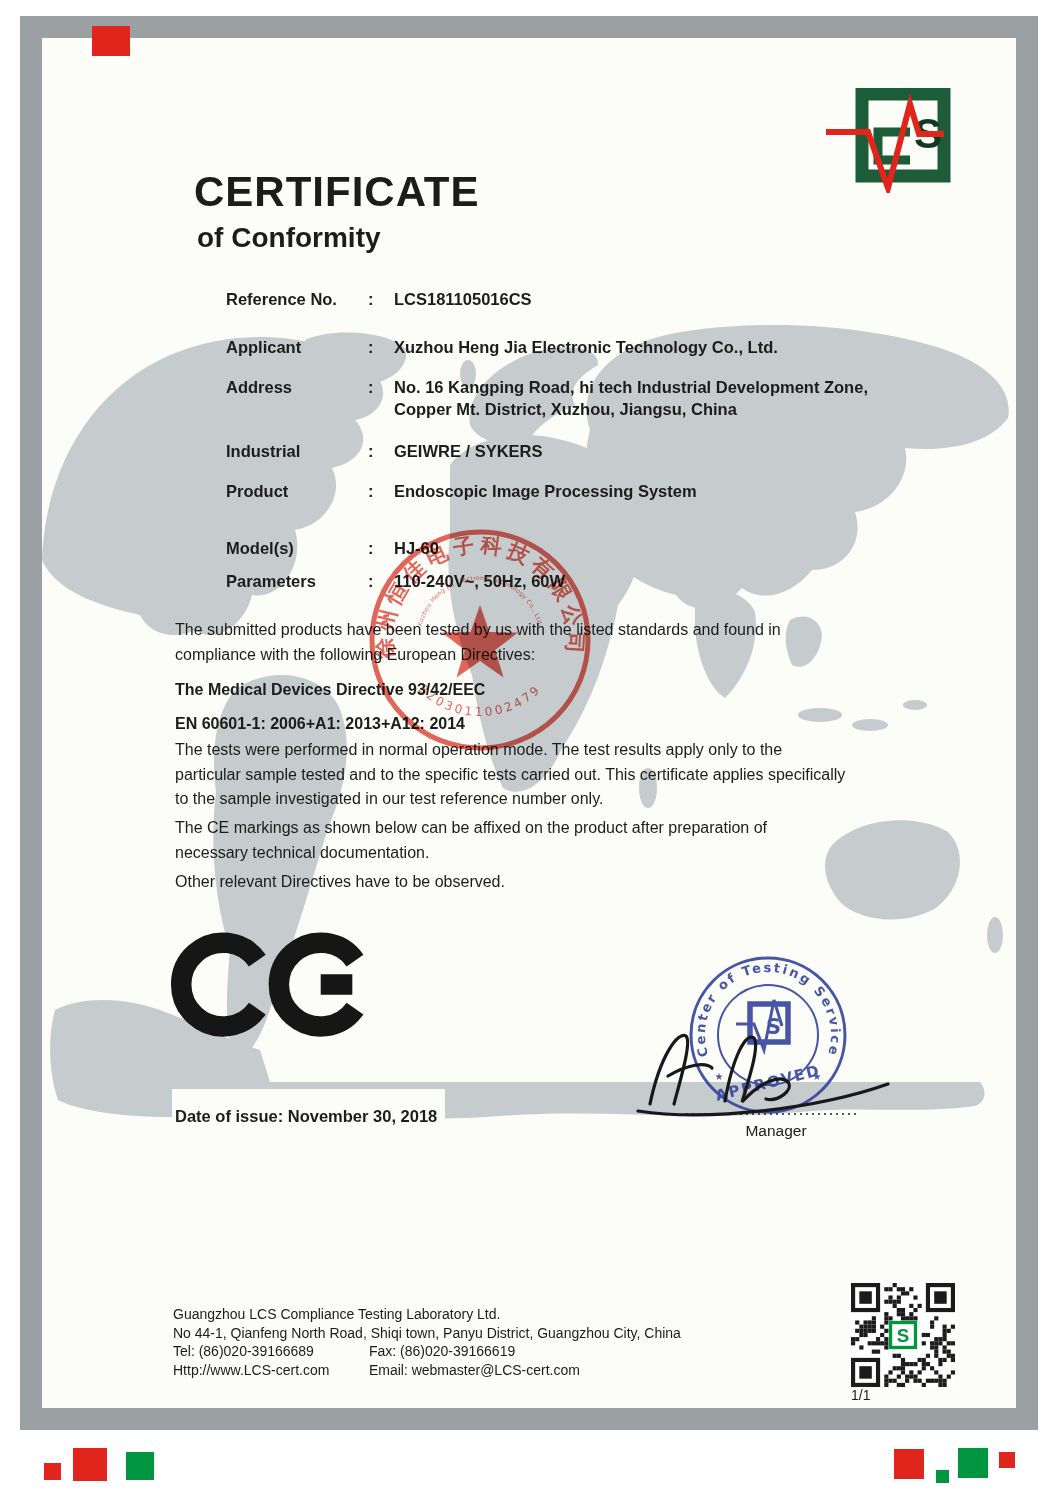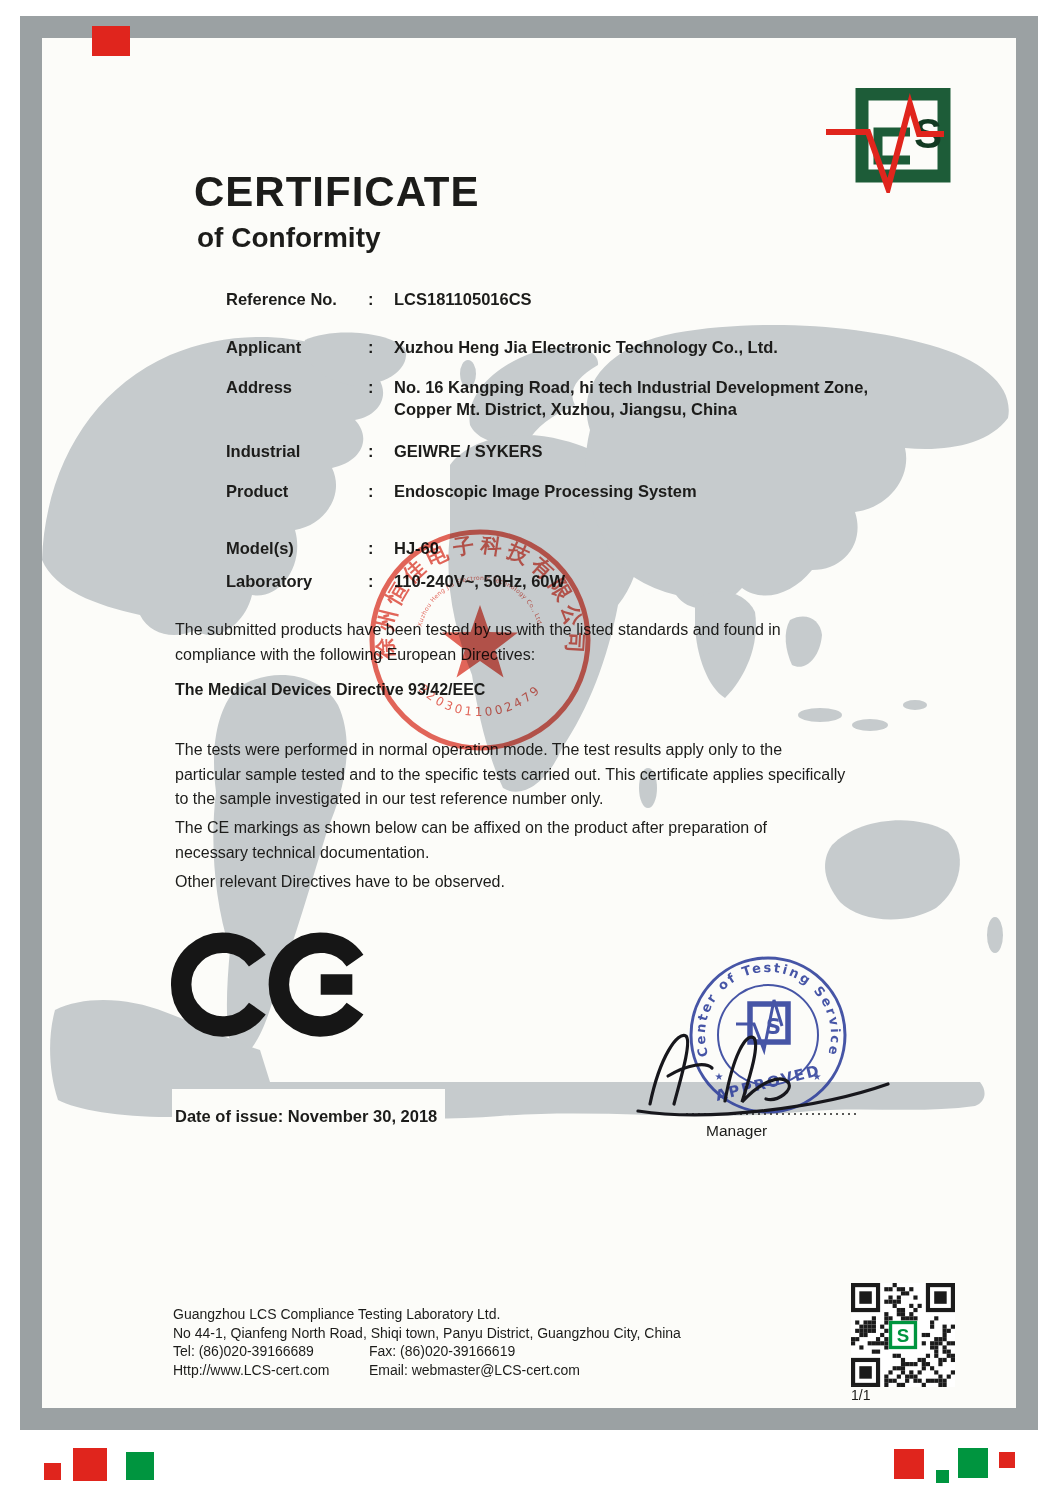--- a/index.html
+++ b/index.html
@@ -52,21 +52,21 @@
   
   .red-stamp{position:absolute;left:360px;top:520px;width:240px;height:240px;opacity:.78;mix-blend-mode:multiply;}
   .red-ink-stroke{fill:none;stroke:var(--stamp-red,#dd3a2c);}
   .red-ink-fill{fill:var(--stamp-red,#dd3a2c);}
   .red-ink-text{fill:var(--stamp-red,#dd3a2c);font-family:"DejaVu Sans",sans-serif;}
 
   .approval-svg{position:absolute;left:630px;top:938px;width:290px;height:210px;}
   .blue-ink-stroke{fill:none;stroke:var(--stamp-blue,#2e3f9b);}
   .blue-ink-text{fill:var(--stamp-blue,#2e3f9b);font-family:"DejaVu Sans",sans-serif;}
   .sig-stroke{fill:none;stroke:#17171c;stroke-width:3.2;stroke-linecap:round;}
-  .manager{position:absolute;left:706px;top:1122px;width:140px;text-align:left;font-size:15.5px;}
+  .manager{position:absolute;left:706px;top:1122px;width:140px;text-align:center;font-size:15.5px;}
 
   
   .footer{position:absolute;left:173px;top:1305px;font-size:14px;line-height:18.5px;}
   .fcol1{display:inline-block;width:192px;}
   .qr-svg{position:absolute;left:851px;top:1283px;width:104px;height:104px;}
   .qr-svg rect.module{fill:#1b1b1b;}
   .page-num{position:absolute;left:851px;top:1385px;font-size:14px;border-top:1.5px solid #222;padding-top:1px;}
 
   
   .deco{position:absolute;}
@@ -135,27 +135,28 @@
     <span class="flabel">Product</span>
     <span class="fcolon">:</span>
     <span class="fvalue">Endoscopic Image Processing System</span>
   </div>
   <div class="field" style="top:537px">
     <span class="flabel">Model(s)</span>
     <span class="fcolon">:</span>
     <span class="fvalue">HJ-60</span>
   </div>
   <div class="field" style="top:570px">
-    <span class="flabel">Laboratory</span>
+    <span class="flabel">Parameters</span>
     <span class="fcolon">:</span>
     <span class="fvalue">110-240V~, 50Hz, 60W</span>
   </div>
 
   <div class="para" style="top:618px;width:675px">The submitted products have been tested by us with the listed standards and found in compliance with the following European Directives:</div>
   <div class="para bold" style="top:678px;width:675px">The Medical Devices Directive 93/42/EEC</div>
+  <div class="para bold" style="top:712px;width:675px">EN 60601-1: 2006+A1: 2013+A12: 2014</div>
   <div class="para" style="top:738px;width:672px">The tests were performed in normal operation mode. The test results apply only to the particular sample tested and to the specific tests carried out. This certificate applies specifically to the sample investigated in our test reference number only.</div>
   <div class="para" style="top:816px;width:645px">The CE markings as shown below can be affixed on the product after preparation of necessary technical documentation.</div>
   <div class="para" style="top:870px;width:675px">Other relevant Directives have to be observed.</div>
 
   <svg class="ce-svg" viewBox="0 0 215 115" aria-hidden="true">
     <path class="ce-stroke" d="M93.9,31.2 A45,45 0 1 0 93.9,82.8"></path>
     <path class="ce-stroke" d="M198.9,31.2 A45,45 0 1 0 198.9,82.8"></path>
     <path class="ce-stroke" d="M162,57 L196,57"></path>
   </svg>
 

